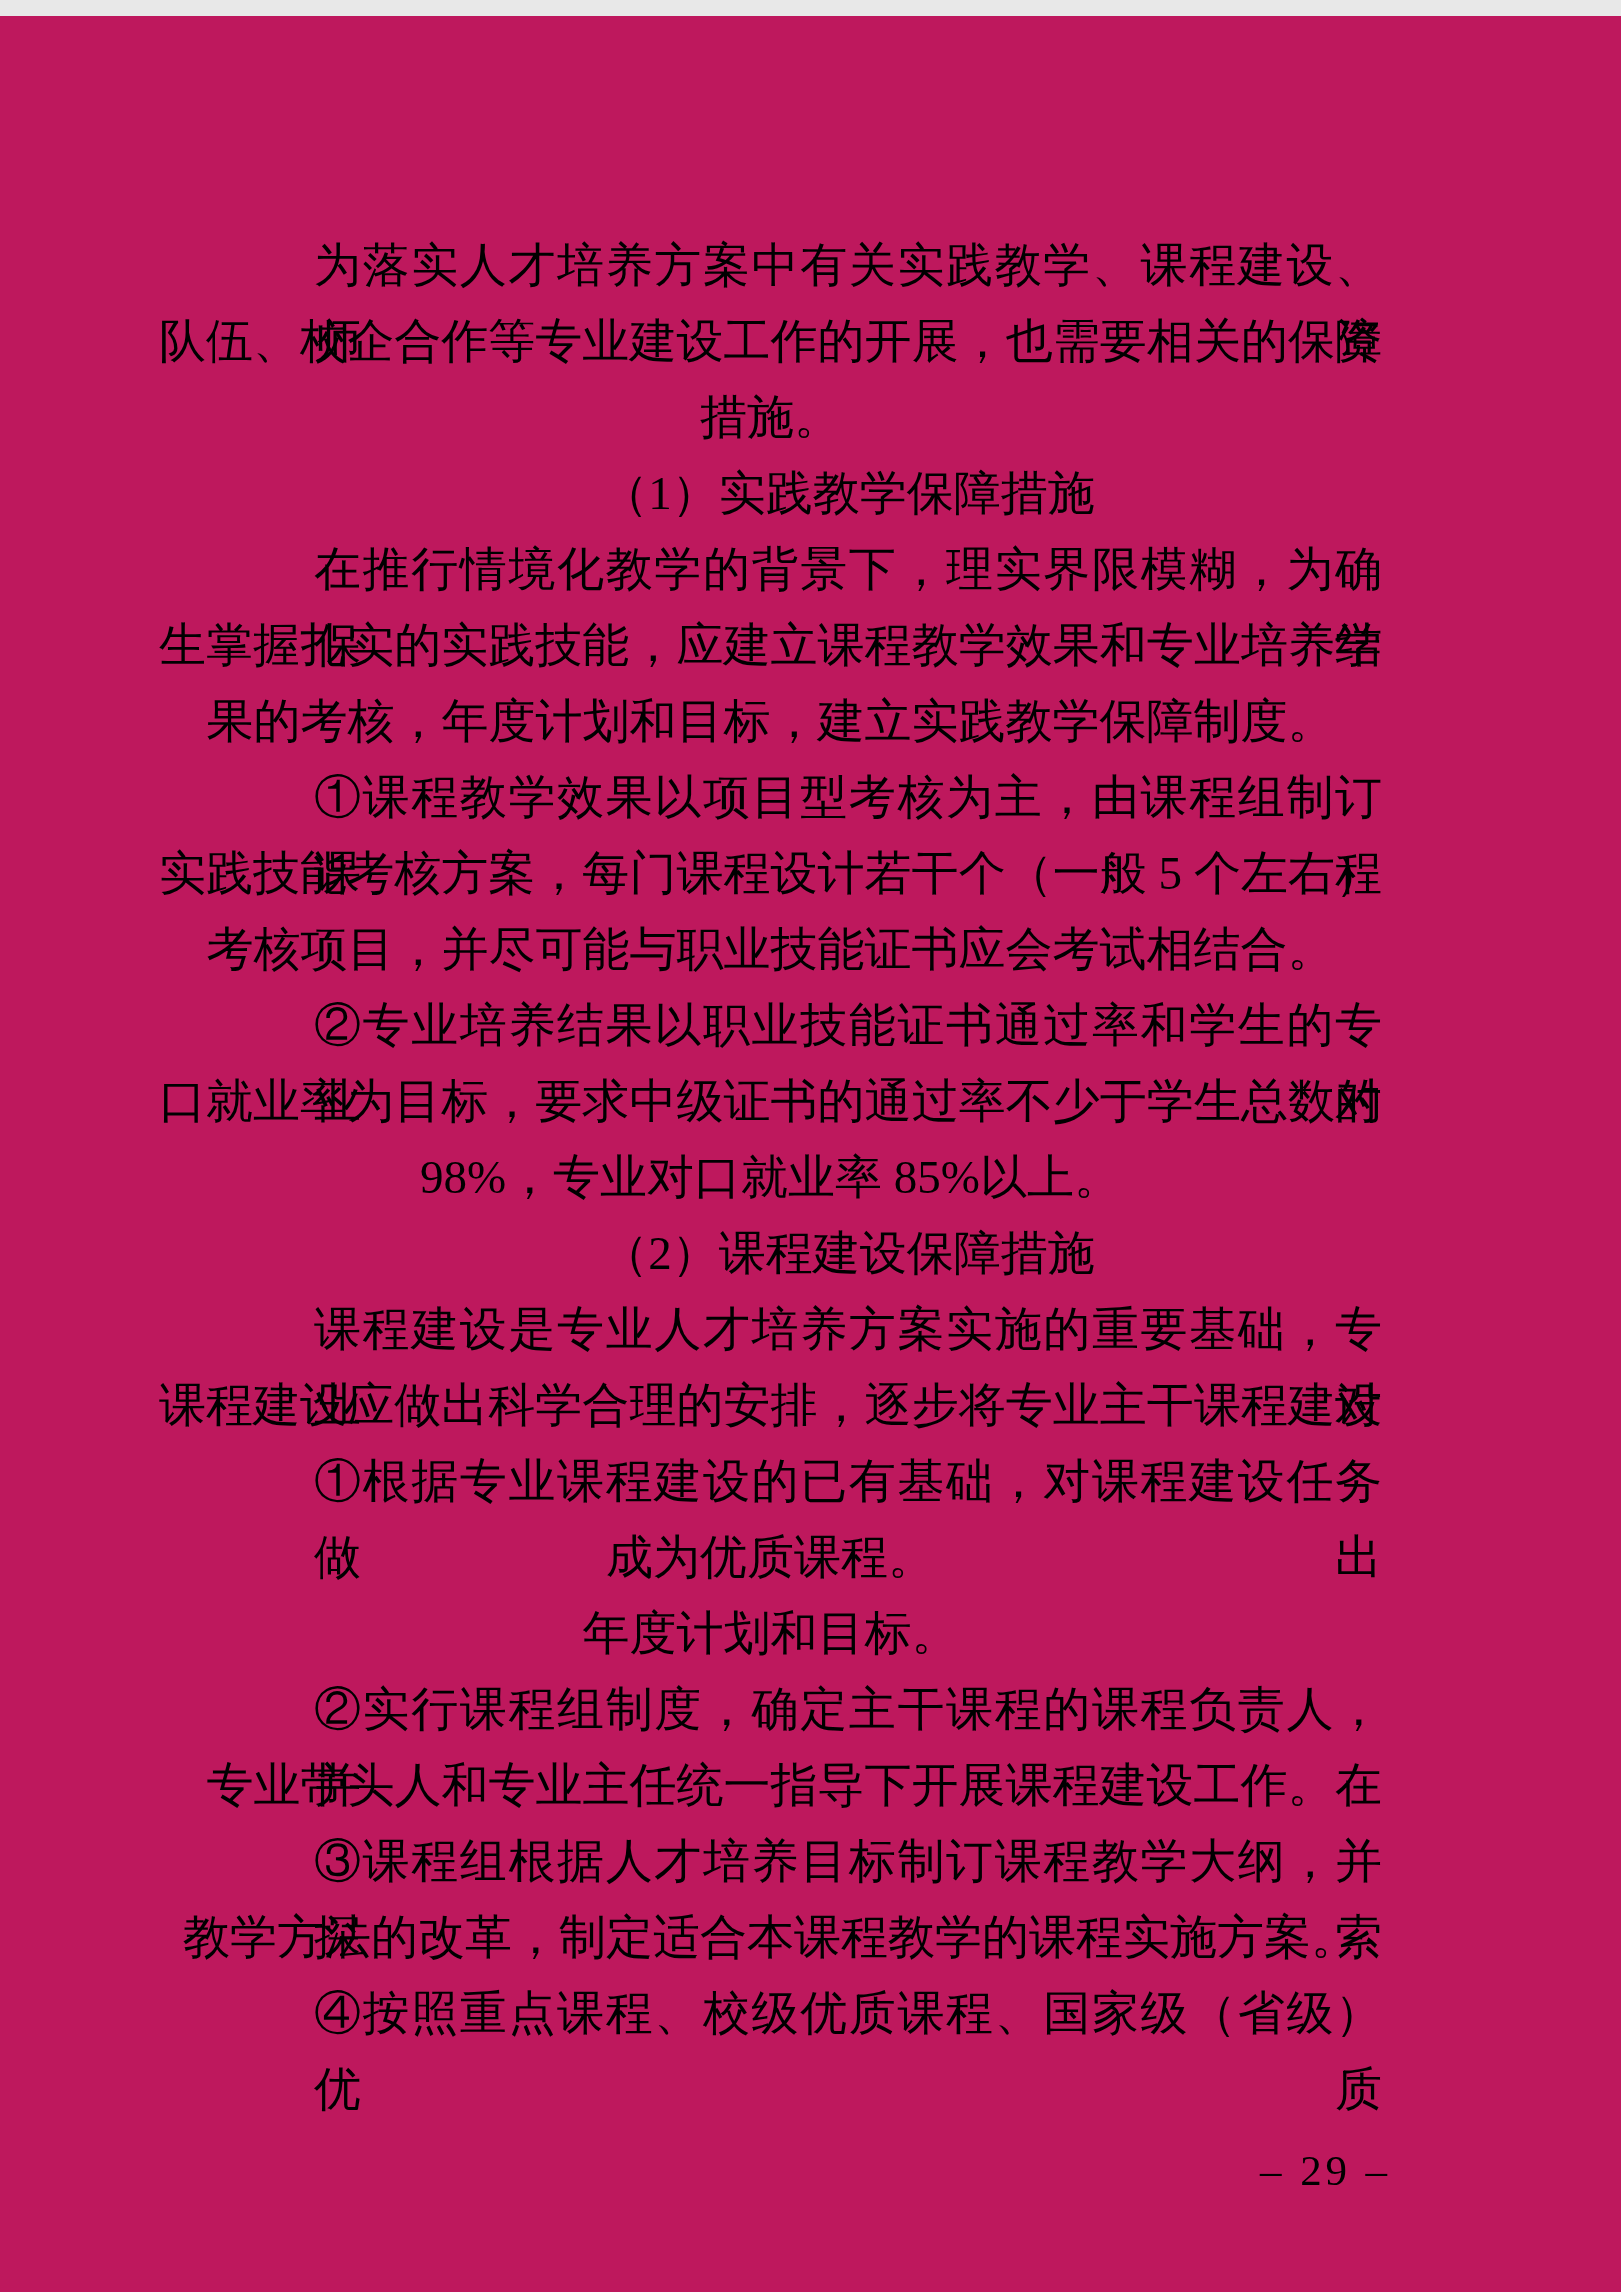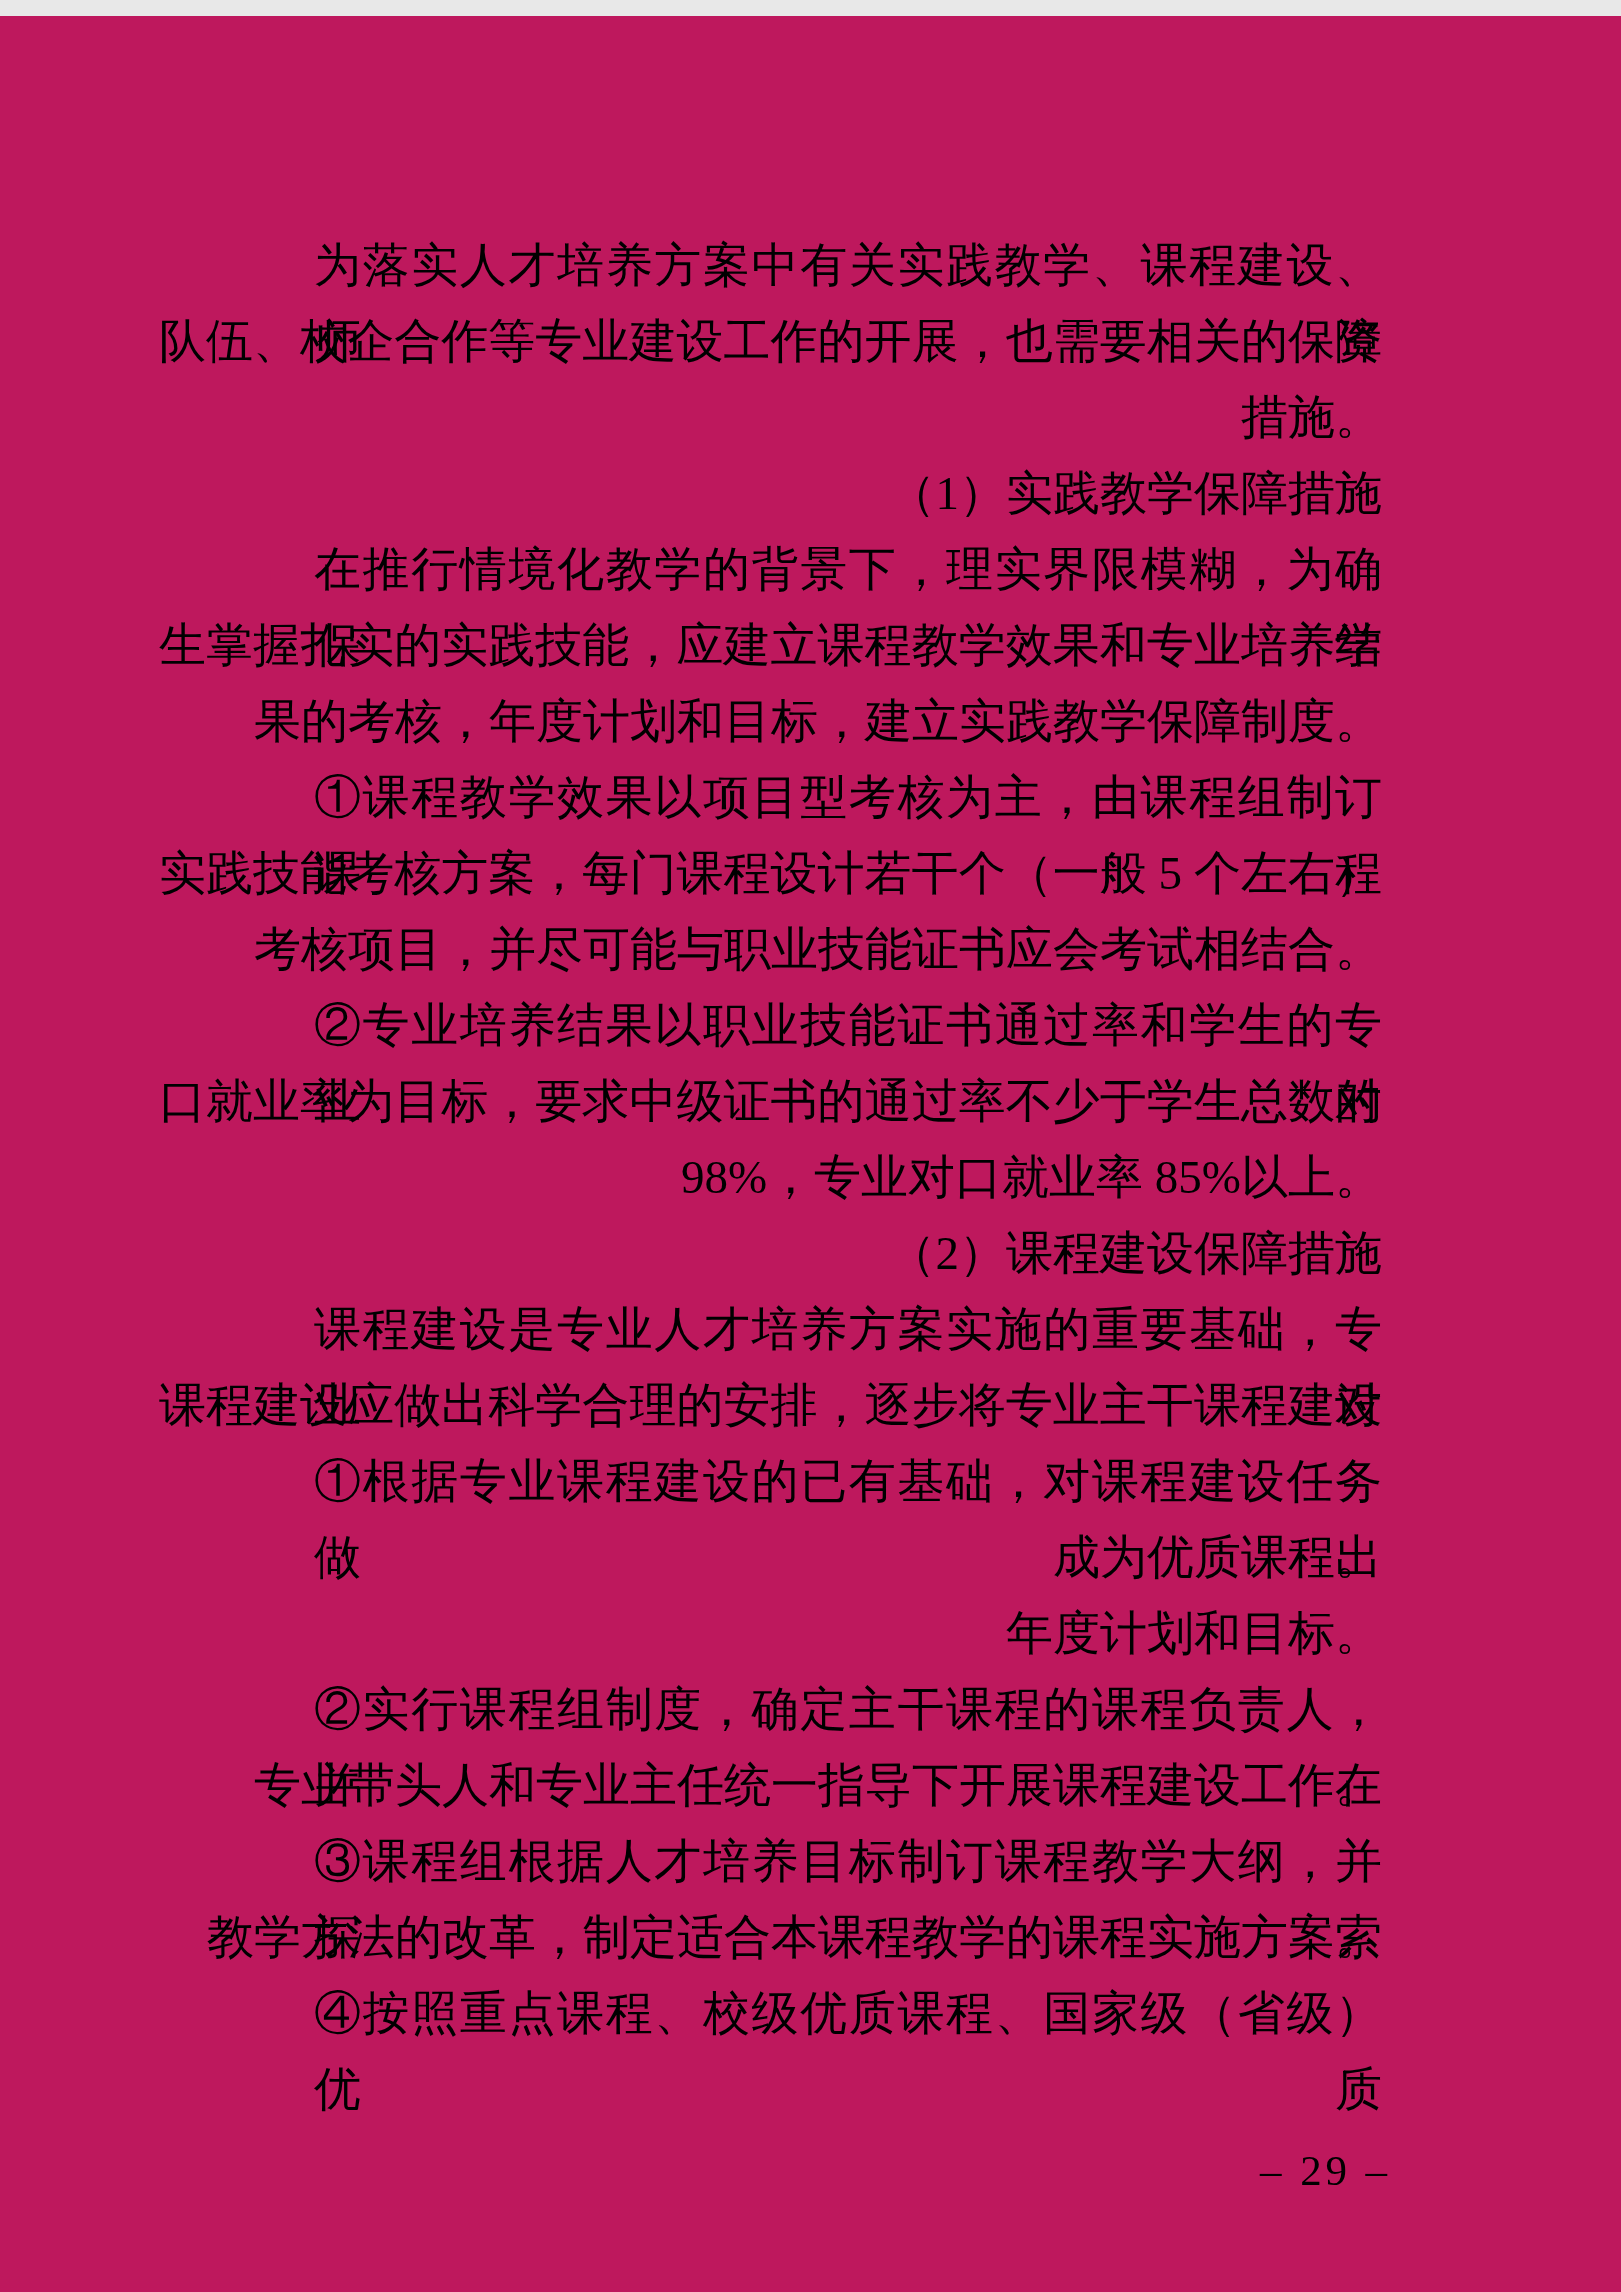--- a/index.html
+++ b/index.html
@@ -23,21 +23,21 @@
     top: 211px;
     width: 1223px;
     font-size: 47px;
     line-height: 76px;
     font-family: "Liberation Serif", serif;
     color: #000000;
   }
   .text-line {
     width: 100%;
     height: 76px;
-    text-align: right;
+    text-align: center;
     white-space: normal;
   }
   .text-line.justify {
     text-align: justify;
     text-align-last: justify;
   }
   .text-line.indent {
     padding-left: 155px;
     width: 1068px;
   }

